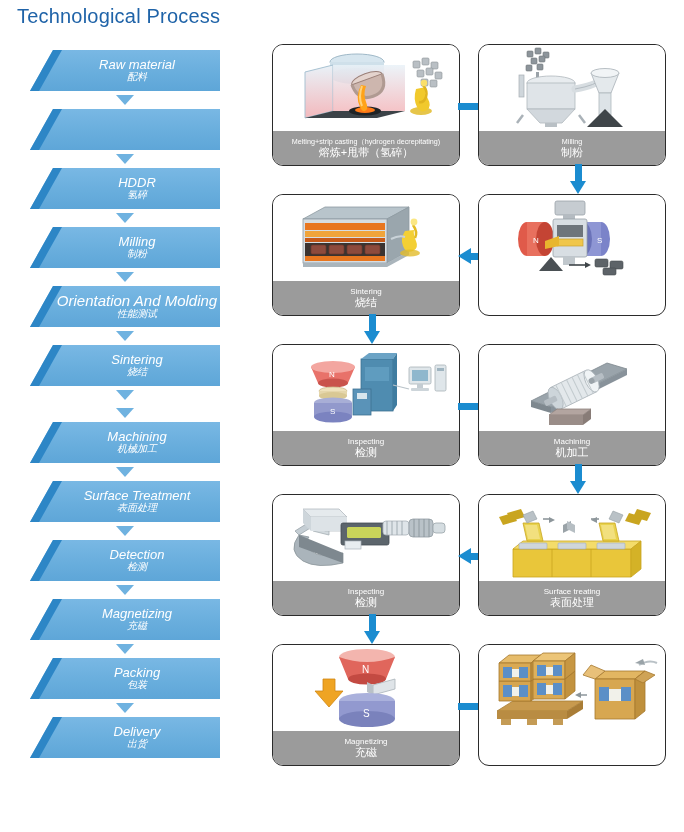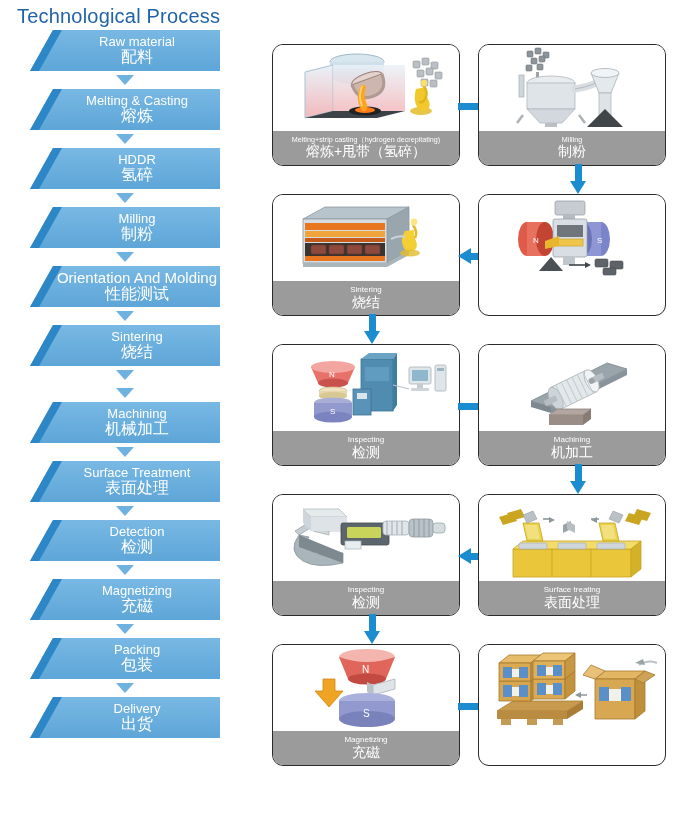--- a/index.html
+++ b/index.html
@@ -11,39 +11,39 @@
   #page{position:relative;width:684px;height:748px;}
 
   
   .page-title{
     position:absolute;left:17px;top:5px;
     font-size:20px;color:#1f63a8;letter-spacing:.2px;
     white-space:nowrap;
   }
 
   
-  .flow-col{position:absolute;left:0;top:30px;width:245px;}
+  .flow-col{position:absolute;left:0;top:50px;width:245px;font-style:italic;}
   .flow-step{position:relative;width:190px;margin:0 0 0 30px;height:41px;}
   .banner{
     position:absolute;inset:0;
     background:linear-gradient(180deg,#79b8e4 0%,#69aedd 55%,#5ea6d8 100%);
     clip-path:polygon(23px 0,190px 0,190px 41px,0 41px);
   }
   .banner-fold{
     position:absolute;left:0;top:0;width:42px;height:41px;
     background:#2d86c6;
     clip-path:polygon(23px 0,32px 0,9px 41px,0 41px);
   }
   .banner-text{
     position:absolute;left:28px;right:4px;top:0;height:41px;
     display:flex;flex-direction:column;align-items:center;justify-content:center;
     color:#ffffff;line-height:1.05;text-align:center;pointer-events:none;
   }
   .banner-en{font-size:13px;white-space:nowrap;}
-  .banner-cn{font-size:16px;white-space:nowrap;}
+  .banner-cn{font-size:10px;white-space:nowrap;}
   .flow-step.wide .banner-en{font-size:15px;}
   .down-tri{
     width:190px;height:18px;margin:0 0 0 30px;
     display:flex;align-items:center;justify-content:center;
   }
   .down-tri i{
     display:block;width:0;height:0;
     border-left:9px solid transparent;border-right:9px solid transparent;
     border-top:10px solid #6fb2e0;
   }
@@ -59,21 +59,21 @@
   .card.left{left:0;}
   .card.right{left:206px;}
   .card-art{position:relative;height:88px;width:100%;overflow:hidden;background:#fff;}
   .card-cap{
     position:absolute;left:0;right:0;bottom:0;height:34px;
     background:#9b9b9b;color:#ffffff;
     display:flex;flex-direction:column;align-items:center;justify-content:center;
     line-height:1.1;text-align:center;
   }
   .cap-en{font-size:8px;white-space:nowrap;}
-  .cap-cn{font-size:14px;white-space:nowrap;}
+  .cap-cn{font-size:11px;white-space:nowrap;}
   .card-row.r1 .cap-en{font-size:7.2px;}
 
   
   .arrow-h{position:absolute;top:54px;width:34px;height:16px;}
   .arrow-h.mid{left:186px;}
   .arrow-h .shaft{position:absolute;top:5px;height:7px;background:#1b8cd0;}
   .arrow-h.to-right .shaft{left:0;width:22px;}
   .arrow-h.to-right .head{
     position:absolute;right:0;top:0;width:0;height:0;
     border-top:8px solid transparent;border-bottom:8px solid transparent;
@@ -113,24 +113,20 @@
         <span class="banner-cn">配料</span>
       </div>
     </div>
     <div class="down-tri">
         <i></i>
       </div>
 
     <div class="flow-step">
       <div class="banner"></div>
       <div class="banner-fold"></div>
-      <div class="banner-text">
-        <span class="banner-en">Melting &amp; Casting</span>
-        <span class="banner-cn">熔炼</span>
-      </div>
     </div>
     <div class="down-tri">
         <i></i>
       </div>
 
     <div class="flow-step">
       <div class="banner"></div>
       <div class="banner-fold"></div>
       <div class="banner-text">
         <span class="banner-en">HDDR</span>

